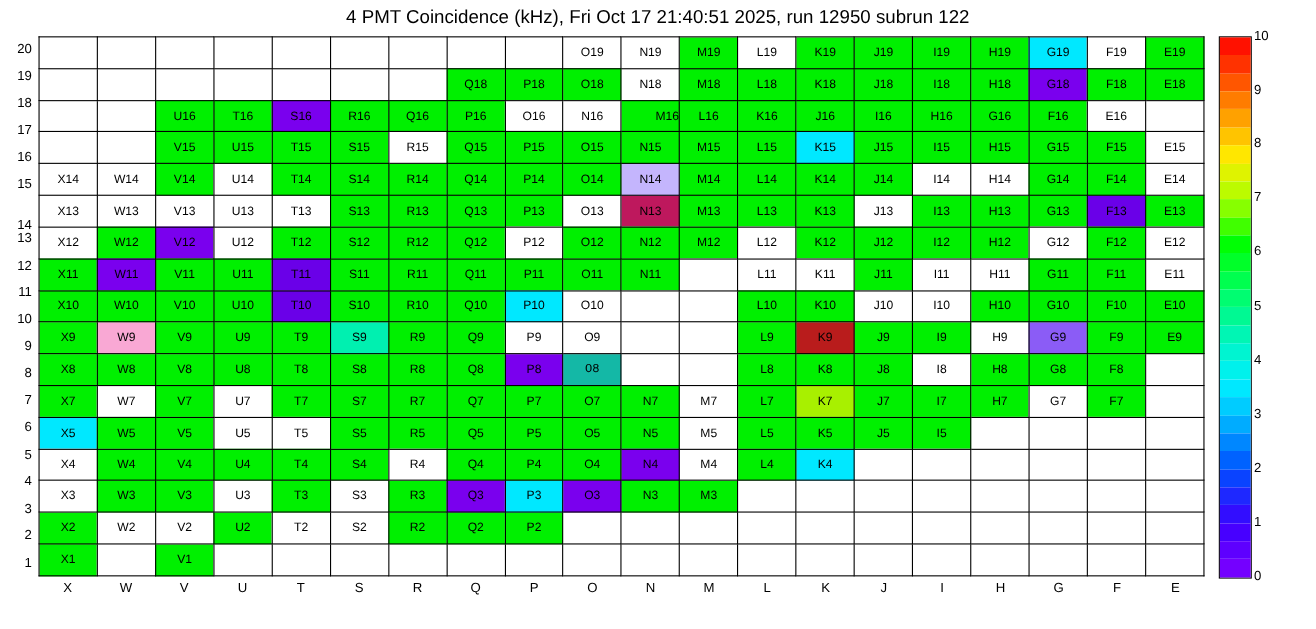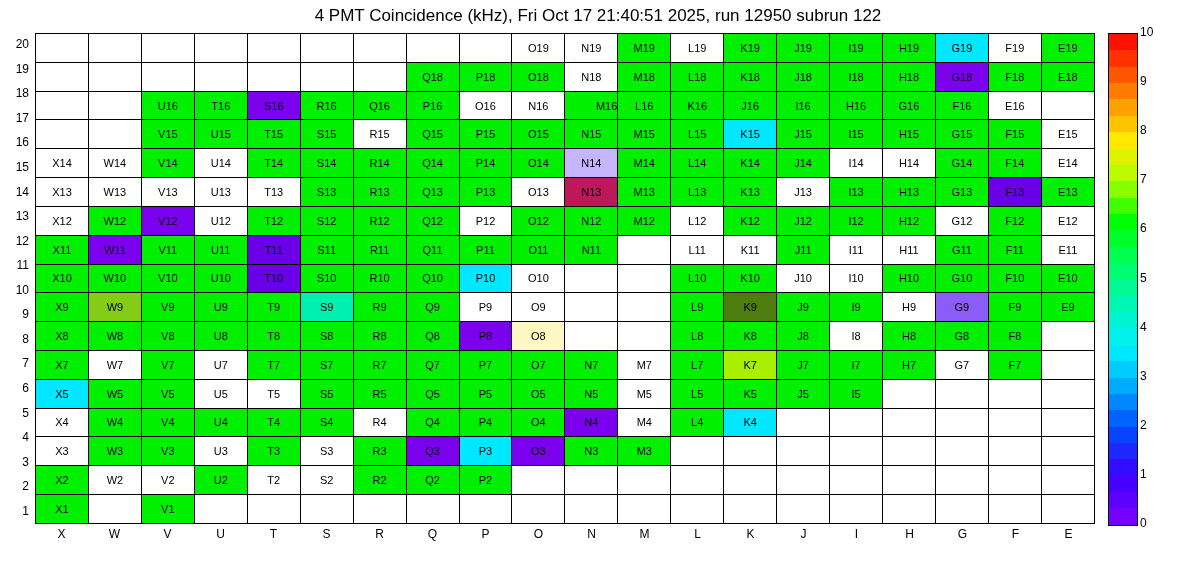--- a/index.html
+++ b/index.html
@@ -24,21 +24,21 @@
 <div id="root">
   <div id="title">4 PMT Coincidence (kHz), Fri Oct 17 21:40:51 2025, run 12950 subrun 122</div>
 
   <div class="ylabels">
       <div class="ylab" style="top: 4.275px;">20</div>
       <div class="ylab" style="top: 28.825px;">19</div>
       <div class="ylab" style="top: 53.375px;">18</div>
       <div class="ylab" style="top: 77.925px;">17</div>
       <div class="ylab" style="top: 102.475px;">16</div>
       <div class="ylab" style="top: 127.025px;">15</div>
-      <div class="ylab" style="top: 152px;">14</div>
+      <div class="ylab" style="top: 164px;">14</div>
       <div class="ylab" style="top: 176.125px;">13</div>
       <div class="ylab" style="top: 200.675px;">12</div>
       <div class="ylab" style="top: 225.225px;">11</div>
       <div class="ylab" style="top: 249.775px;">10</div>
       <div class="ylab" style="top: 274.325px;">9</div>
       <div class="ylab" style="top: 298.875px;">8</div>
       <div class="ylab" style="top: 323.425px;">7</div>
       <div class="ylab" style="top: 347.975px;">6</div>
       <div class="ylab" style="top: 372.525px;">5</div>
       <div class="ylab" style="top: 397.075px;">4</div>
@@ -242,51 +242,51 @@
             <td style="background: rgb(0, 240, 0);">K10</td>
             <td style="background: rgb(255, 255, 255);">J10</td>
             <td style="background: rgb(255, 255, 255);">I10</td>
             <td style="background: rgb(0, 240, 0);">H10</td>
             <td style="background: rgb(0, 240, 0);">G10</td>
             <td style="background: rgb(0, 240, 0);">F10</td>
             <td style="background: rgb(0, 240, 0);">E10</td>
           </tr>
           <tr>
             <td style="background: rgb(0, 240, 0);">X9</td>
-            <td style="background: #84cc16;">W9</td>
+            <td style="background: #f9a8d4;">W9</td>
             <td style="background: rgb(0, 240, 0);">V9</td>
             <td style="background: rgb(0, 240, 0);">U9</td>
             <td style="background: rgb(0, 240, 0);">T9</td>
             <td style="background: rgb(0, 240, 176);">S9</td>
             <td style="background: rgb(0, 240, 0);">R9</td>
             <td style="background: rgb(0, 240, 0);">Q9</td>
             <td style="background: rgb(255, 255, 255);">P9</td>
             <td style="background: rgb(255, 255, 255);">O9</td>
             <td style="background: rgb(255, 255, 255);"></td>
             <td style="background: rgb(255, 255, 255);"></td>
             <td style="background: rgb(0, 240, 0);">L9</td>
-            <td style="background: #4d7c0f;">K9</td>
+            <td style="background: #b91c1c;">K9</td>
             <td style="background: rgb(0, 240, 0);">J9</td>
             <td style="background: rgb(0, 240, 0);">I9</td>
             <td style="background: rgb(255, 255, 255);">H9</td>
             <td style="background: #8b5cf6;">G9</td>
             <td style="background: rgb(0, 240, 0);">F9</td>
             <td style="background: rgb(0, 240, 0);">E9</td>
           </tr>
           <tr>
             <td style="background: rgb(0, 240, 0);">X8</td>
             <td style="background: rgb(0, 240, 0);">W8</td>
             <td style="background: rgb(0, 240, 0);">V8</td>
             <td style="background: rgb(0, 240, 0);">U8</td>
             <td style="background: rgb(0, 240, 0);">T8</td>
             <td style="background: rgb(0, 240, 0);">S8</td>
             <td style="background: rgb(0, 240, 0);">R8</td>
             <td style="background: rgb(0, 240, 0);">Q8</td>
             <td style="background: rgb(122, 0, 238);">P8</td>
-            <td style="background: #fef9c3;">O8</td>
+            <td style="background: #14b8a6; font-family: Liberation Mono, monospace;">O8</td>
             <td style="background: rgb(255, 255, 255);"></td>
             <td style="background: rgb(255, 255, 255);"></td>
             <td style="background: rgb(0, 240, 0);">L8</td>
             <td style="background: rgb(0, 240, 0);">K8</td>
             <td style="background: rgb(0, 240, 0);">J8</td>
             <td style="background: rgb(255, 255, 255);">I8</td>
             <td style="background: rgb(0, 240, 0);">H8</td>
             <td style="background: rgb(0, 240, 0);">G8</td>
             <td style="background: rgb(0, 240, 0);">F8</td>
             <td style="background: rgb(255, 255, 255);"></td>

